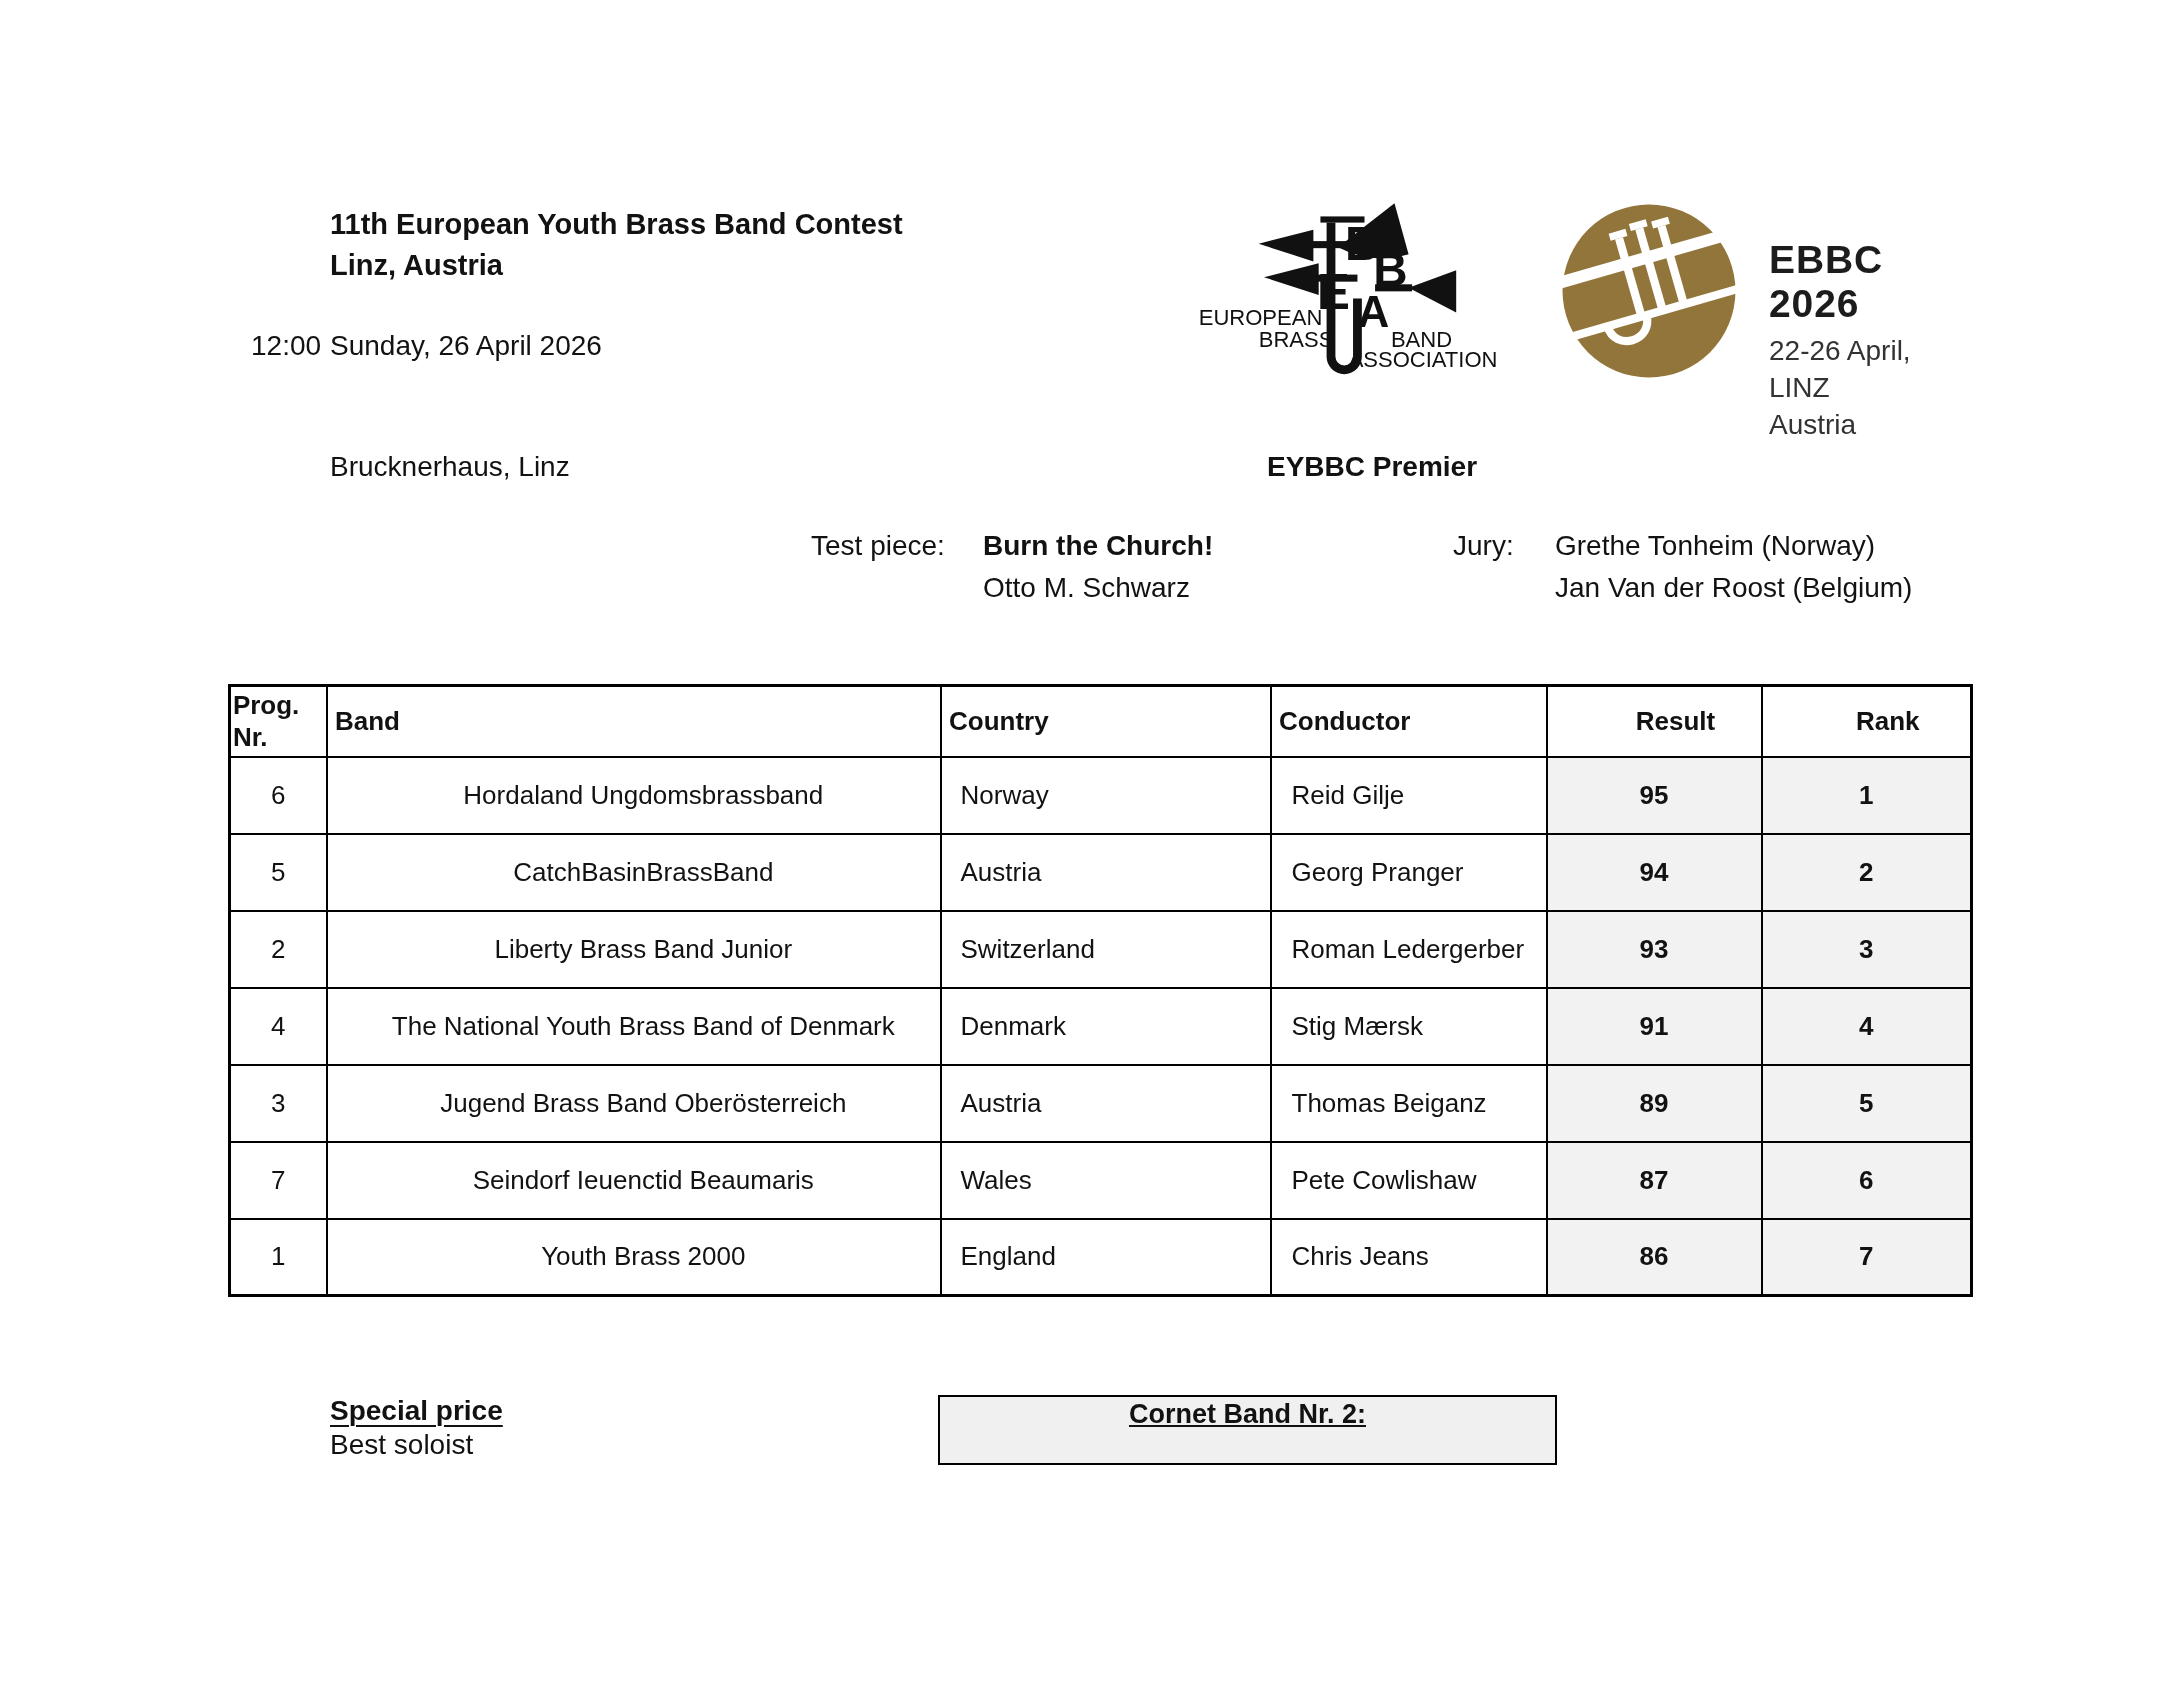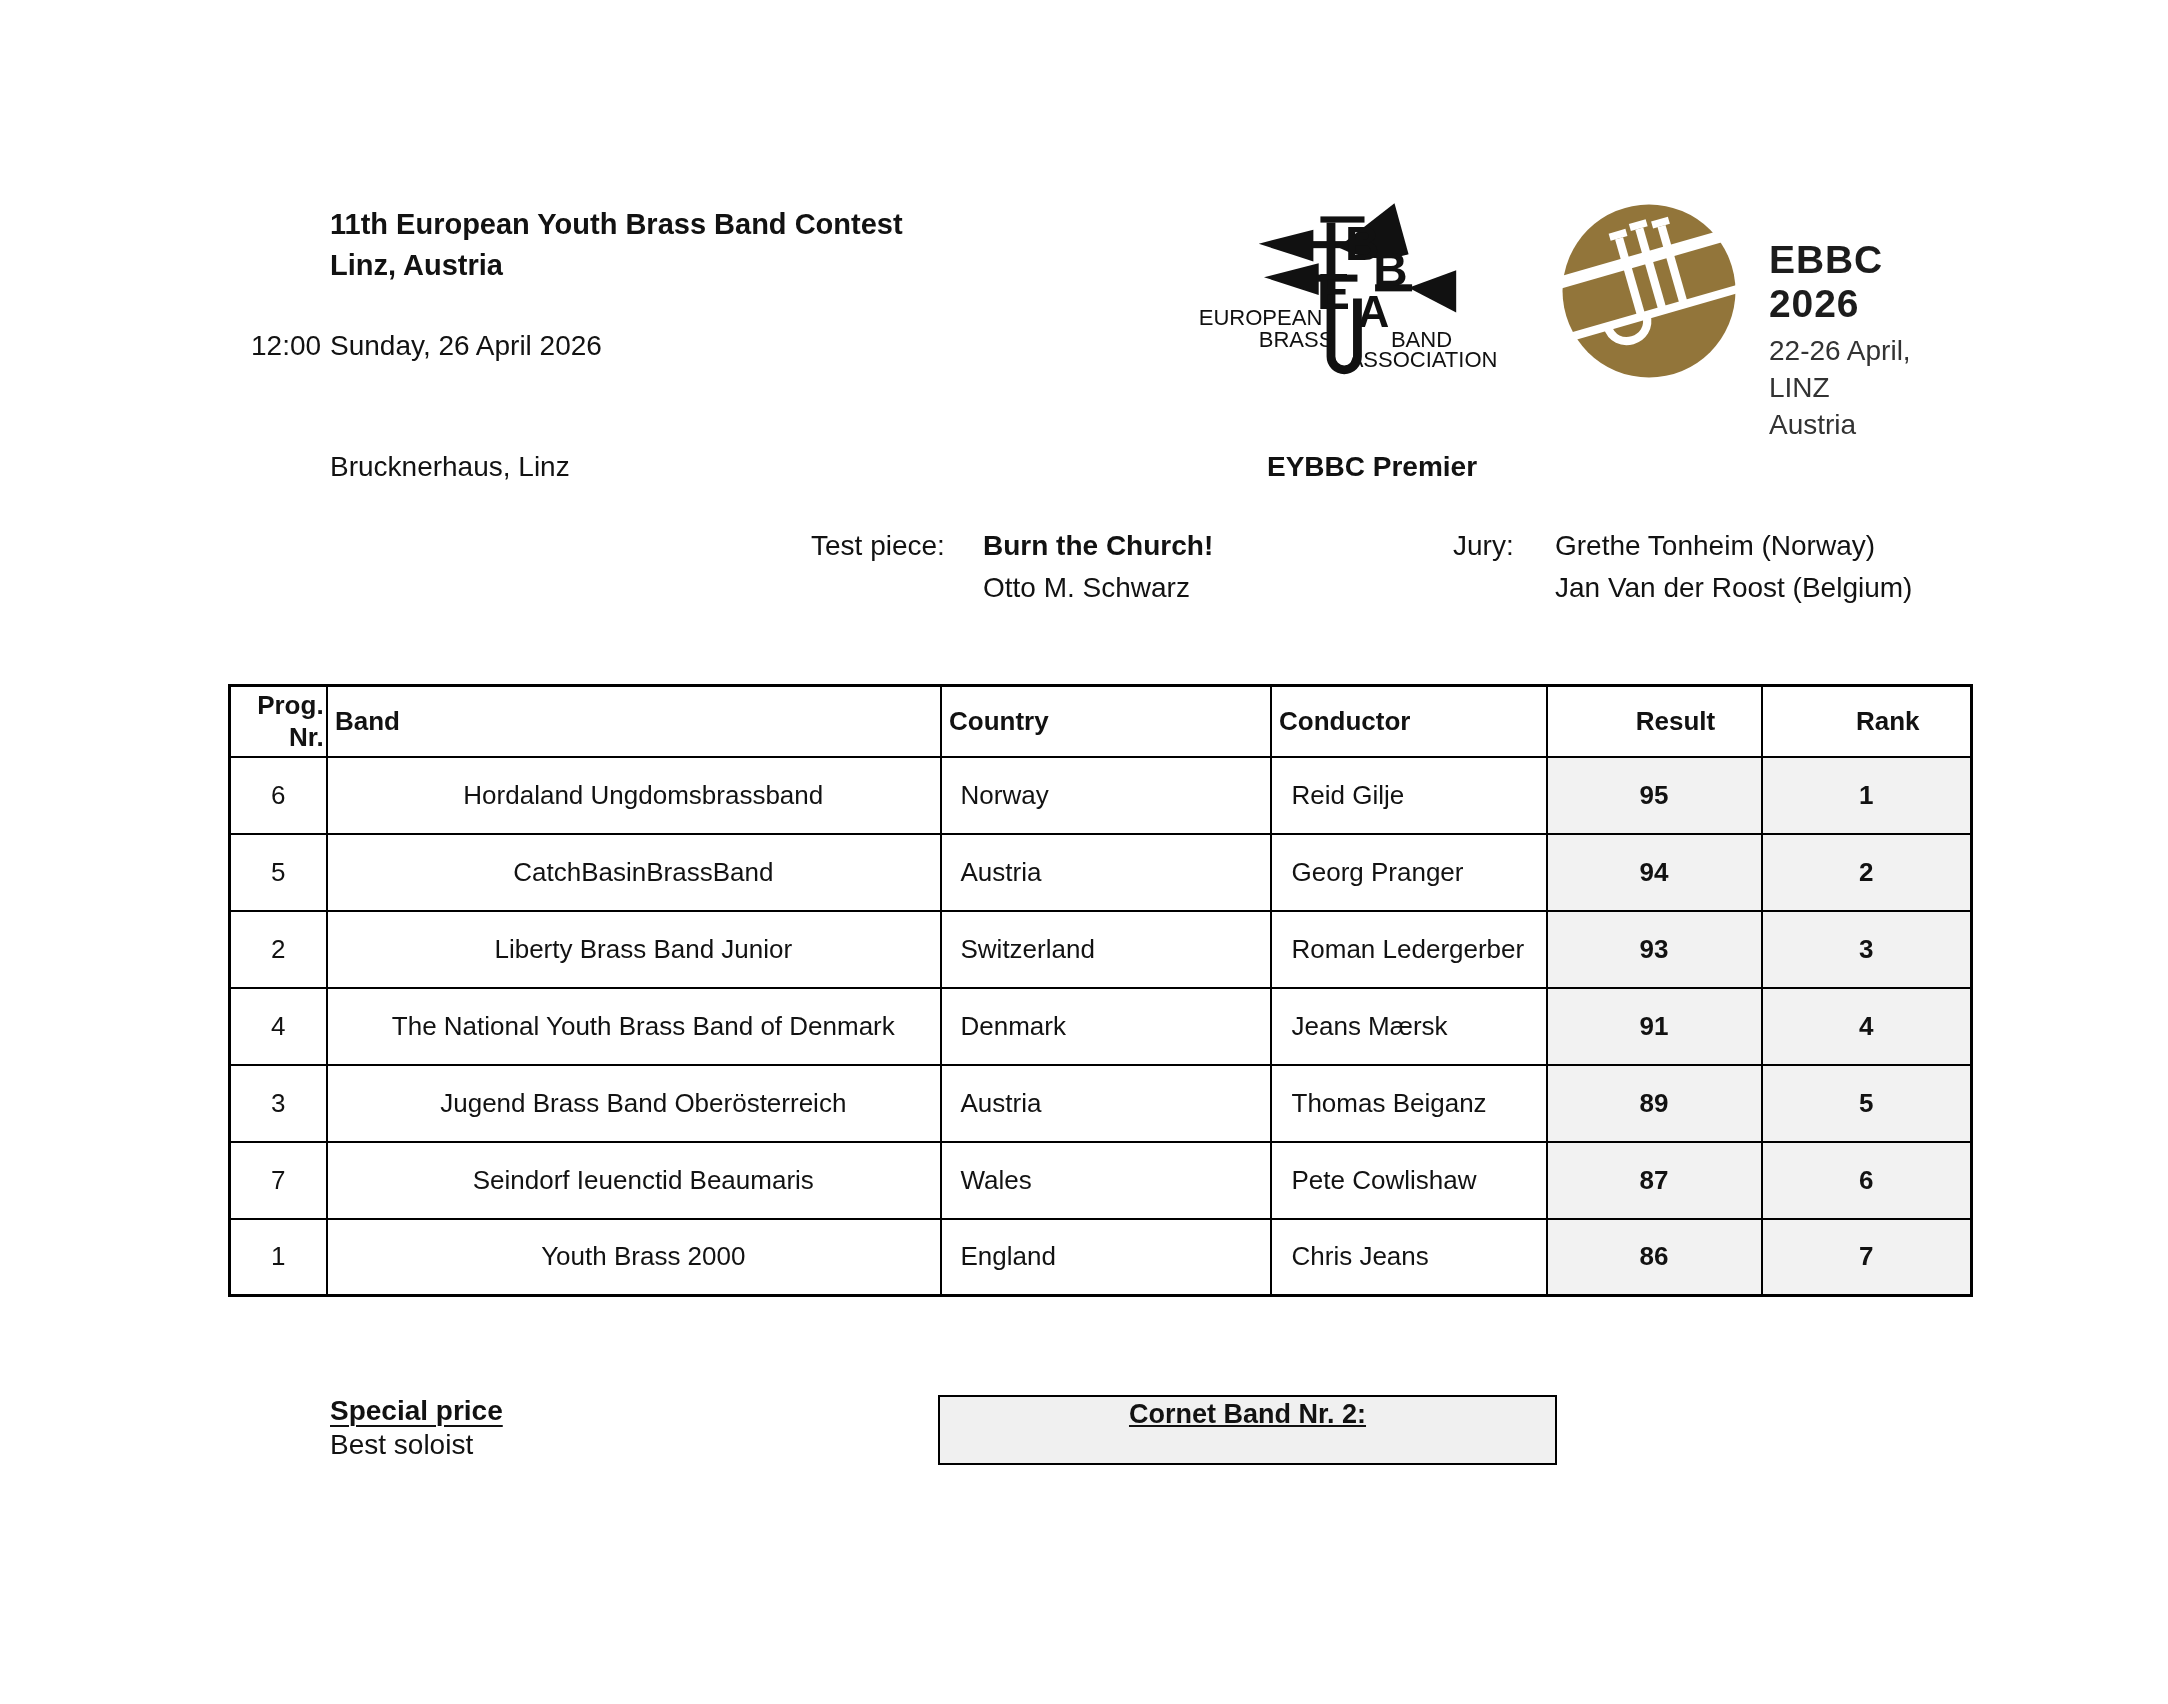--- a/index.html
+++ b/index.html
@@ -53,21 +53,21 @@
   table.results th, table.results td{border:2.8px solid #000;vertical-align:middle;}
   col.c-prog{width:97px;}
   col.c-band{width:614px;}
   col.c-country{width:330px;}
   col.c-conductor{width:276px;}
   col.c-result{width:215px;}
   col.c-rank{width:210px;}
   tr.hdr{height:71px;}
   tr.row{height:77px;}
   th{font-weight:bold;padding-left:44px;}
-  .th-prog{text-align:right;line-height:32px;padding:0 1.9px;}
+  .th-prog{text-align:left;line-height:32px;padding:0 1.9px;}
   .th-left{text-align:left;padding-left:7.5px;}
   .th-center{text-align:center;}
   td.cell-prog{text-align:center;}
   td.cell-band{text-align:center;padding-left:20.6px;border-radius:28px;}
   td.cell-country{text-align:left;padding-left:19px;}
   td.cell-conductor{text-align:left;padding-left:20px;margin-left:12px;}
   td.cell-result, td.cell-rank{
     text-align:center;font-weight:bold;background:var(--cell-gray);
   }
 
@@ -204,21 +204,21 @@
       <td class="cell-band">Liberty Brass Band Junior</td>
       <td class="cell-country">Switzerland</td>
       <td class="cell-conductor">Roman Ledergerber</td>
       <td class="cell-result">93</td>
       <td class="cell-rank">3</td>
     </tr>
         <tr class="row">
       <td class="cell-prog">4</td>
       <td class="cell-band">The National Youth Brass Band of Denmark</td>
       <td class="cell-country">Denmark</td>
-      <td class="cell-conductor">Jeans Mærsk</td>
+      <td class="cell-conductor">Stig Mærsk</td>
       <td class="cell-result">91</td>
       <td class="cell-rank">4</td>
     </tr>
         <tr class="row">
       <td class="cell-prog">3</td>
       <td class="cell-band">Jugend Brass Band Oberösterreich</td>
       <td class="cell-country">Austria</td>
       <td class="cell-conductor">Thomas Beiganz</td>
       <td class="cell-result">89</td>
       <td class="cell-rank">5</td>

